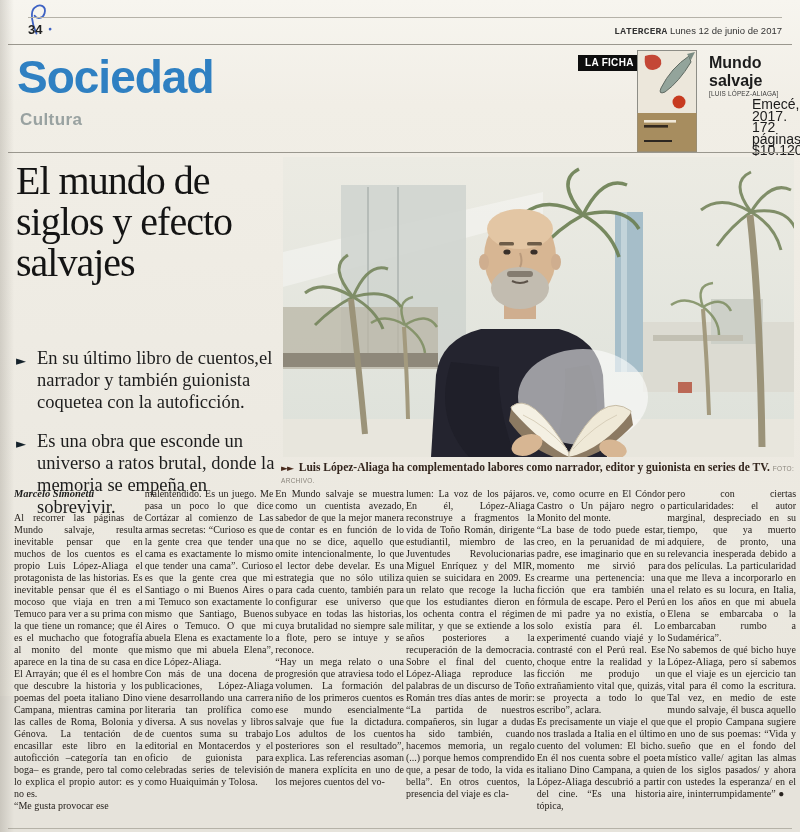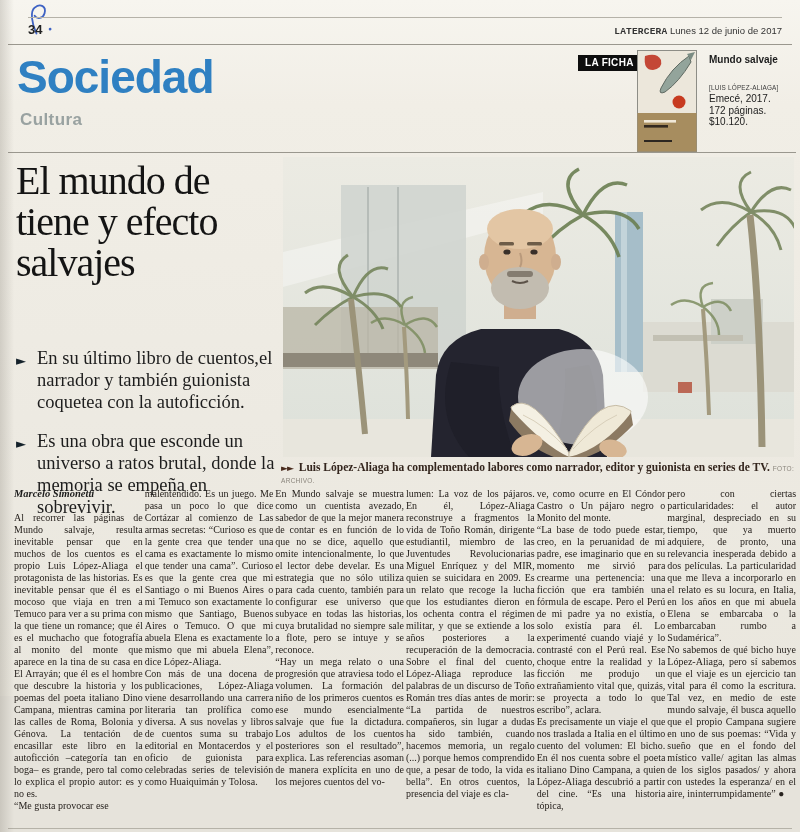--- a/index.html
+++ b/index.html
@@ -20,23 +20,23 @@
         font-weight:bold;font-size:46px;letter-spacing:-1px;color:#2f80c2;}
   .subsection-title{position:absolute;left:20px;top:110px;font-family:"Liberation Sans",sans-serif;
         font-weight:bold;font-size:17px;color:#99a2a1;letter-spacing:.4px;}
   
   .ficha-label{position:absolute;left:578px;top:55px;background:#0e0e0e;color:#fff;
         font-family:"Liberation Sans",sans-serif;font-weight:bold;font-size:10px;
         padding:2px 7px 3px;letter-spacing:.3px;text-align:center;}
   .book-cover{position:absolute;left:637px;top:50px;}
   .ficha-text{position:absolute;left:709px;top:54px;width:88px;
         font-family:"Liberation Sans",sans-serif;color:#1c1c1c;}
-  .ficha-title{font-weight:bold;font-size:10px;margin-bottom:19px;}
+  .ficha-title{font-weight:bold;font-size:16px;margin-bottom:0;}
   .ficha-author{font-size:6.4px;color:#3a3a3a;margin-bottom:2px;letter-spacing:.2px;}
-  .ficha-line{font-size:10px;line-height:11.5px;}
+  .ficha-line{font-size:14px;line-height:11.5px;margin-left:43px;}
   
   .headline{position:absolute;left:16px;top:160px;width:270px;color:#141414;
         font-family:"Liberation Serif",serif;font-weight:normal;font-size:40px;
         line-height:41px;letter-spacing:-1px;}
   .bullets{position:absolute;left:16px;top:347px;width:264px;margin:0;padding:0;list-style:none;}
   .bullets li{position:relative;padding-left:21px;margin-bottom:17px;
         font-family:"Liberation Serif",serif;font-size:18.5px;line-height:22px;color:#1d1d1d;}
   .bullet-arrow{position:absolute;left:0;top:3px;font-size:13px;color:#15222b;
         font-family:"DejaVu Sans",sans-serif;}
   
@@ -94,21 +94,21 @@
     <div class="ficha-author">[LUIS LÓPEZ-ALIAGA]</div>
     <div class="ficha-line">Emecé, 2017.</div>
     <div class="ficha-line">172 páginas.</div>
     <div class="ficha-line">$10.120.</div>
   </div>
 
   <div class="rule" style="left:8px;right:4px;top:152px;"></div>
 
   <div class="headline">
     <div>El mundo de</div>
-    <div>tiene y efecto</div>
+    <div>siglos y efecto</div>
     <div>salvajes</div>
   </div>
 
   <ul class="bullets">
     <li>
       <span class="bullet-arrow">►</span>
       <span>En su último libro de cuentos,el narrador y también guionista coquetea con la autoficción.</span>
     </li>
     <li>
       <span class="bullet-arrow">►</span>

